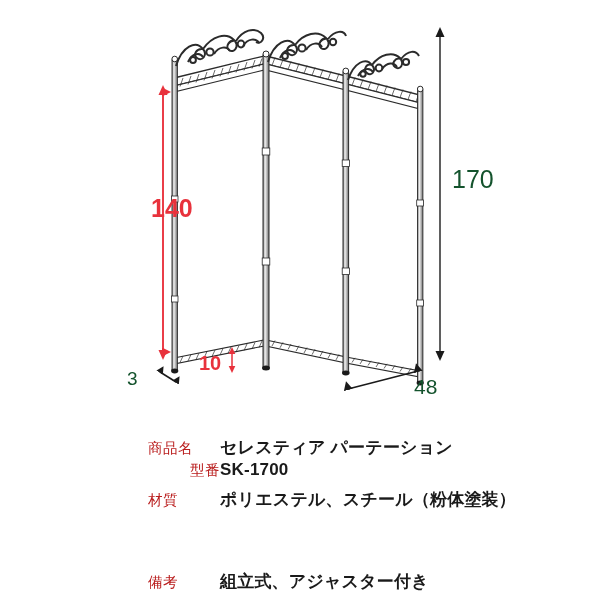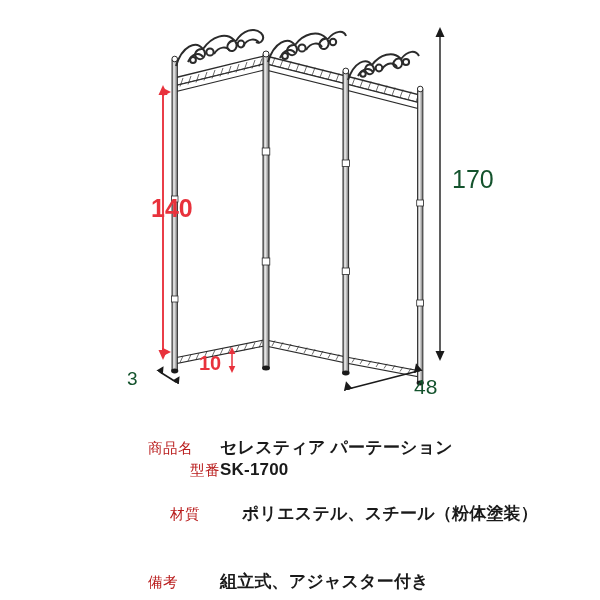--- a/index.html
+++ b/index.html
@@ -51,21 +51,21 @@
     display: inline-block;
     font-size: 17px;
     font-weight: bold;
     color: #1a1a1a;
     letter-spacing: 0.2px;
   }
 
   .row-name    { top: 12px; }
   .row-model   { top: 34px; text-align: right; }
   .row-size    { top: 56px; }
-  .row-mat     { top: 78px; margin-left: 22px; }
+  .row-mat     { top: 64px; }
   .row-remarks { top: 118px; margin-top: 28px; }
 
   .dim-text {
     position: absolute;
     font-family: "Liberation Sans", "DejaVu Sans", sans-serif;
     white-space: nowrap;
   }
   .dim-red  { color: #e8323c; }
   .dim-dark { color: #14532d; }
 </style>

